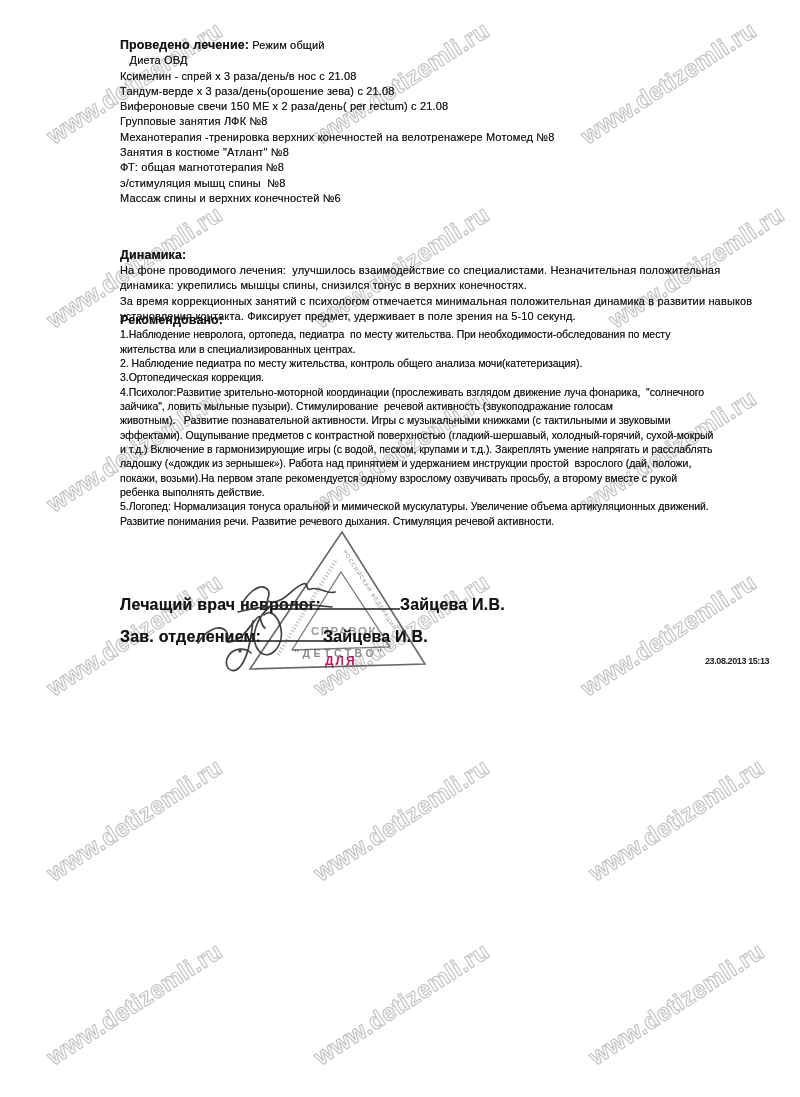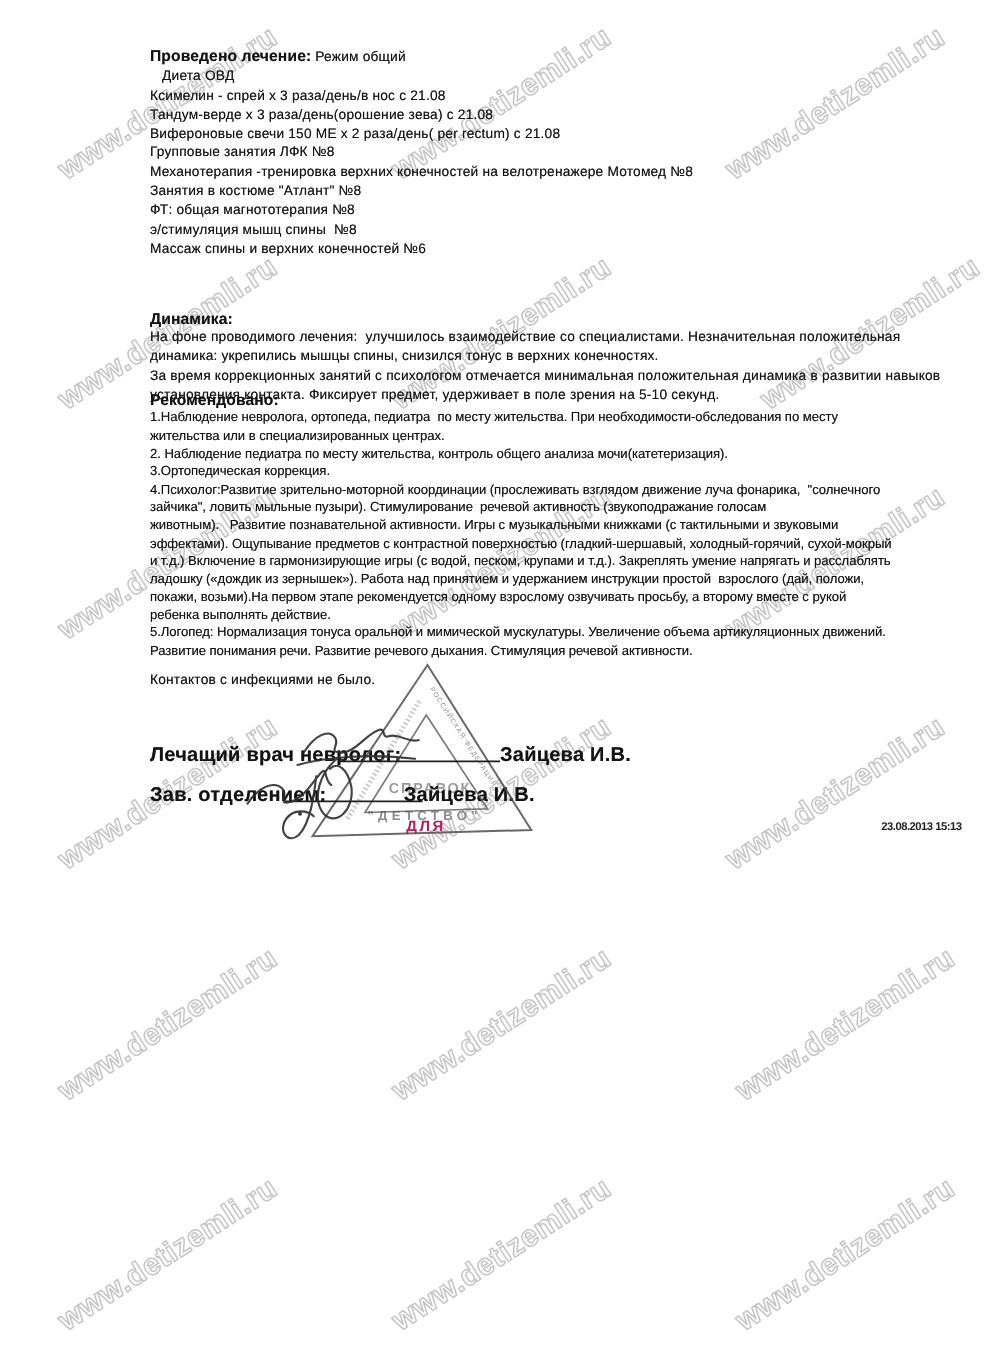--- a/index.html
+++ b/index.html
@@ -121,21 +121,20 @@
 животным).   Развитие познавательной активности. Игры с музыкальными книжками (с тактильными и звуковыми
 эффектами). Ощупывание предметов с контрастной поверхностью (гладкий-шершавый, холодный-горячий, сухой-мокрый
 и т.д.) Включение в гармонизирующие игры (с водой, песком, крупами и т.д.). Закреплять умение напрягать и расслаблять
 ладошку («дождик из зернышек»). Работа над принятием и удержанием инструкции простой  взрослого (дай, положи,
 покажи, возьми).На первом этапе рекомендуется одному взрослому озвучивать просьбу, а второму вместе с рукой
 ребенка выполнять действие.
 5.Логопед: Нормализация тонуса оральной и мимической мускулатуры. Увеличение объема артикуляционных движений.
 Развитие понимания речи. Развитие речевого дыхания. Стимуляция речевой активности.</div>
   </div>
 
-  <div class="txt block b4">Контактов с инфекциями не было.</div>
 
 
   <div class="txt block sig-row sig1">
     <span class="sig-label">Лечащий врач невролог:</span>
     <span class="sig-name">Зайцева И.В.</span>
   </div>
   <div class="txt block sig-row sig2">
     <span class="sig-label">Зав. отделением:</span>
     <span class="sig-name">Зайцева И.В.</span>
   </div>

